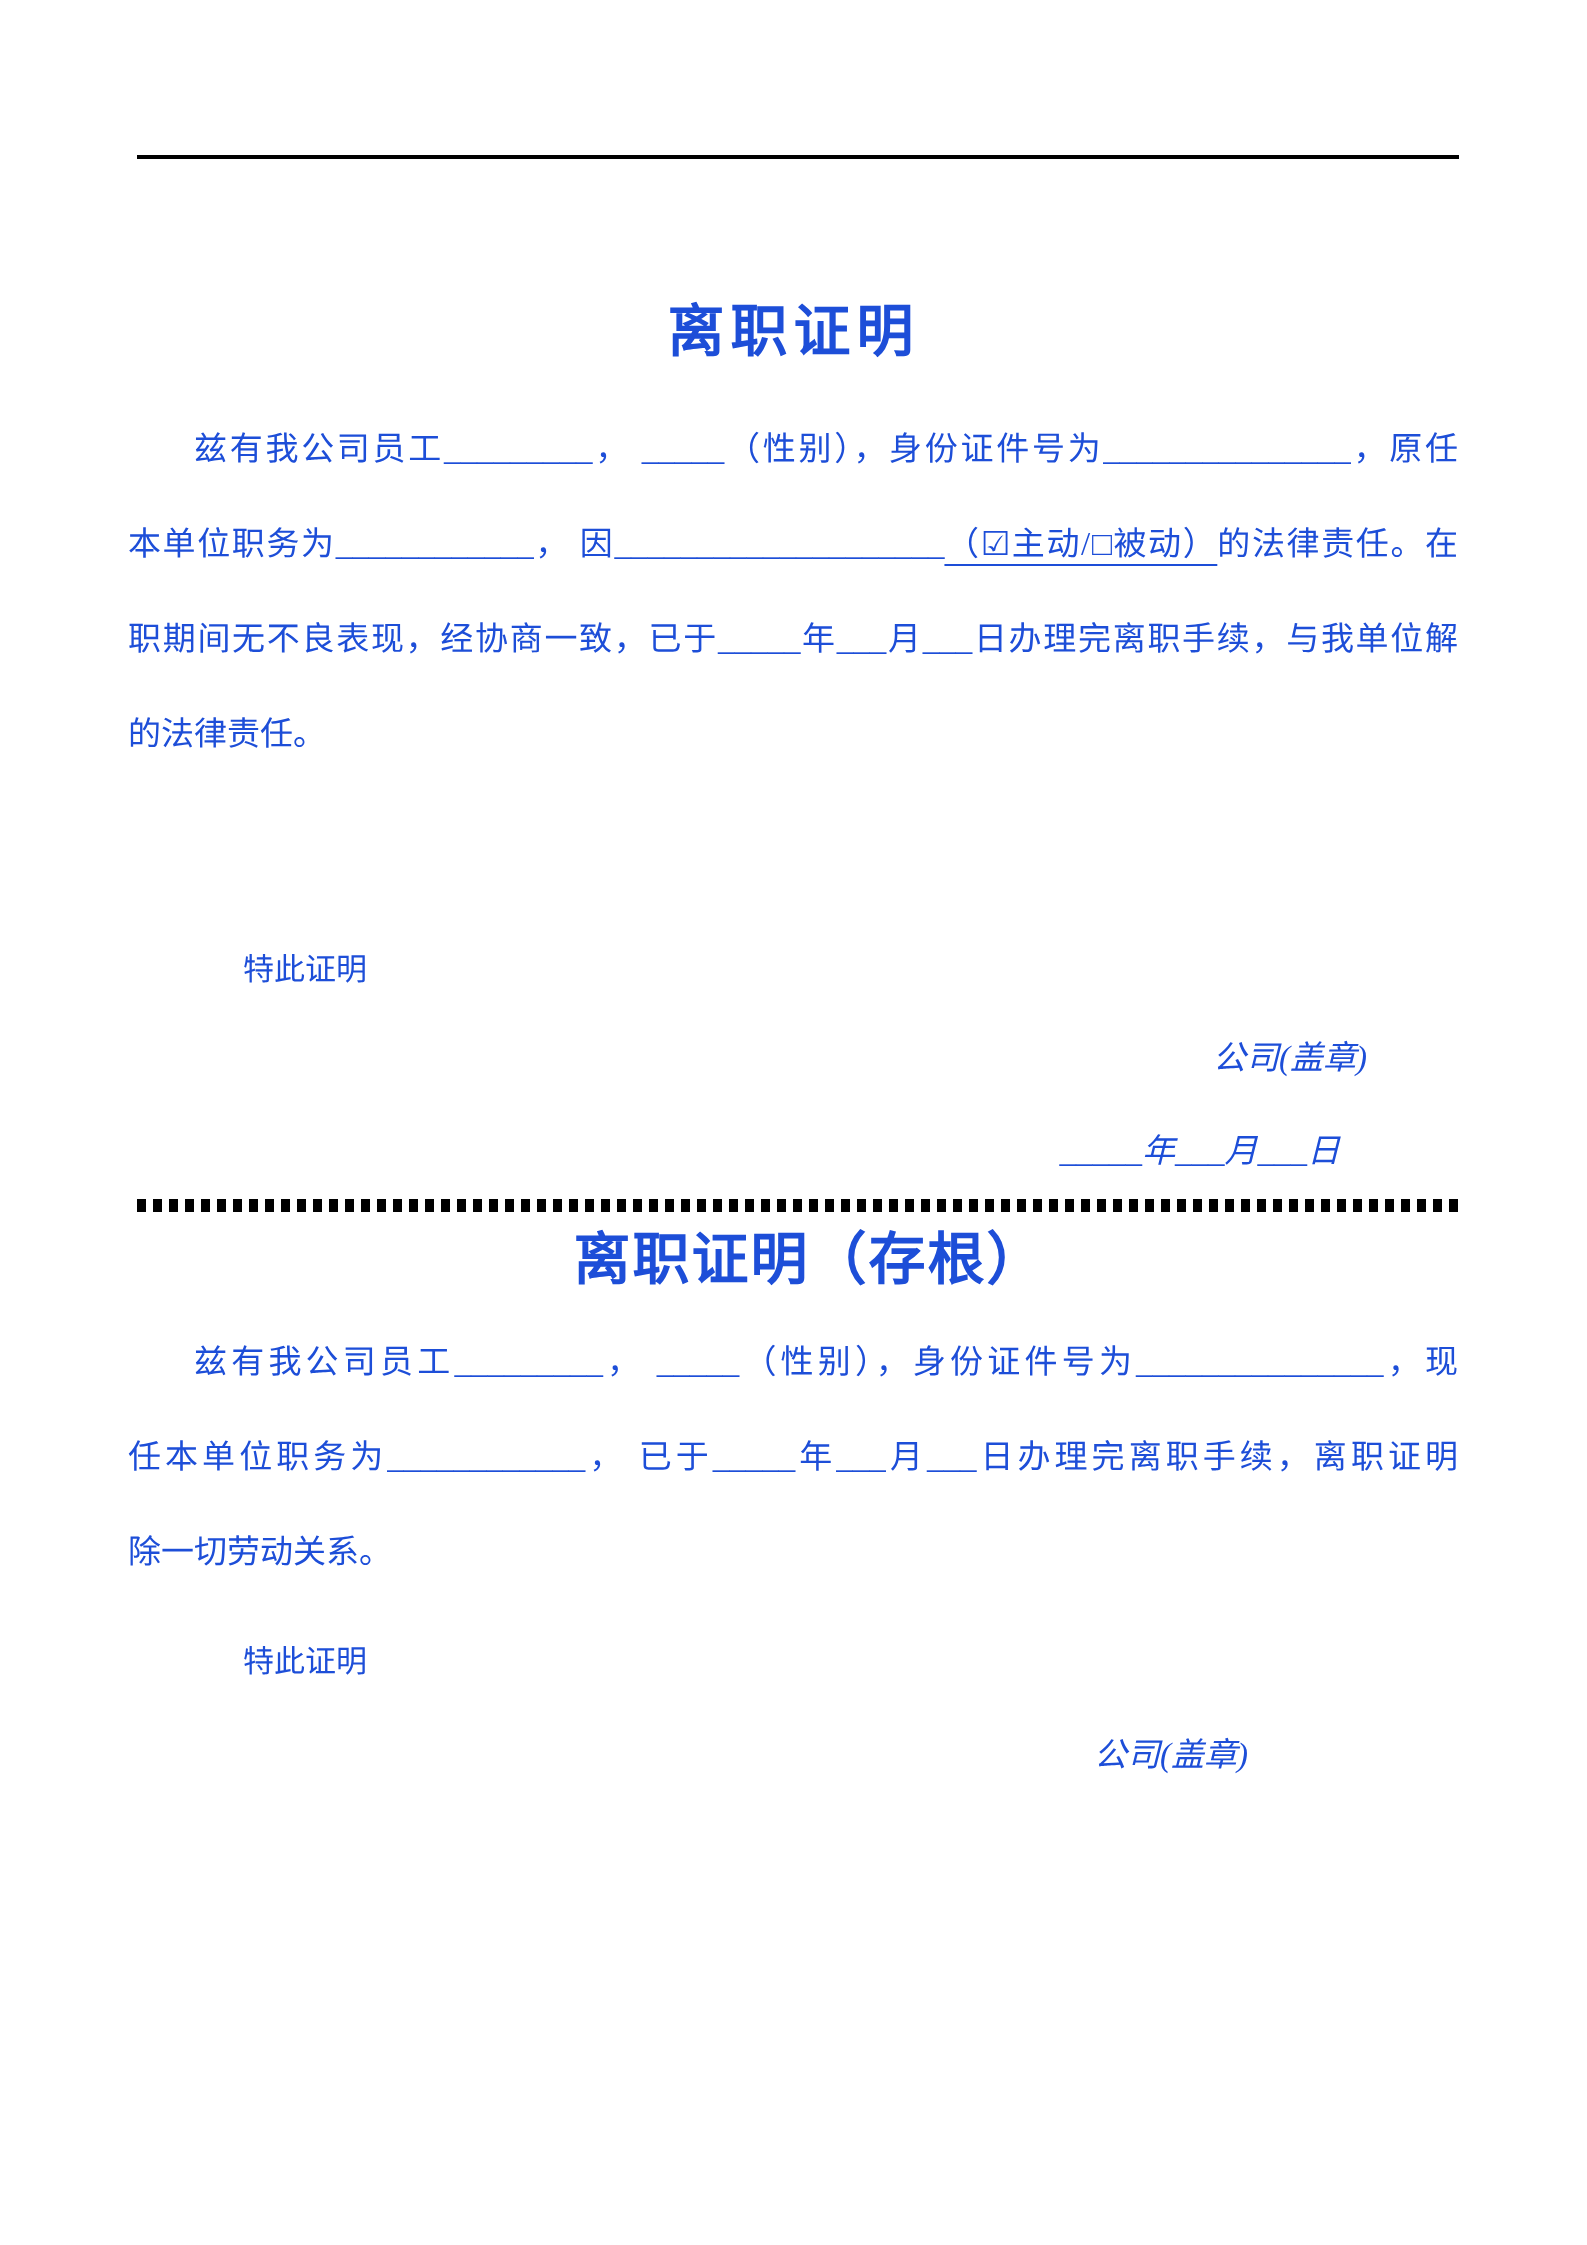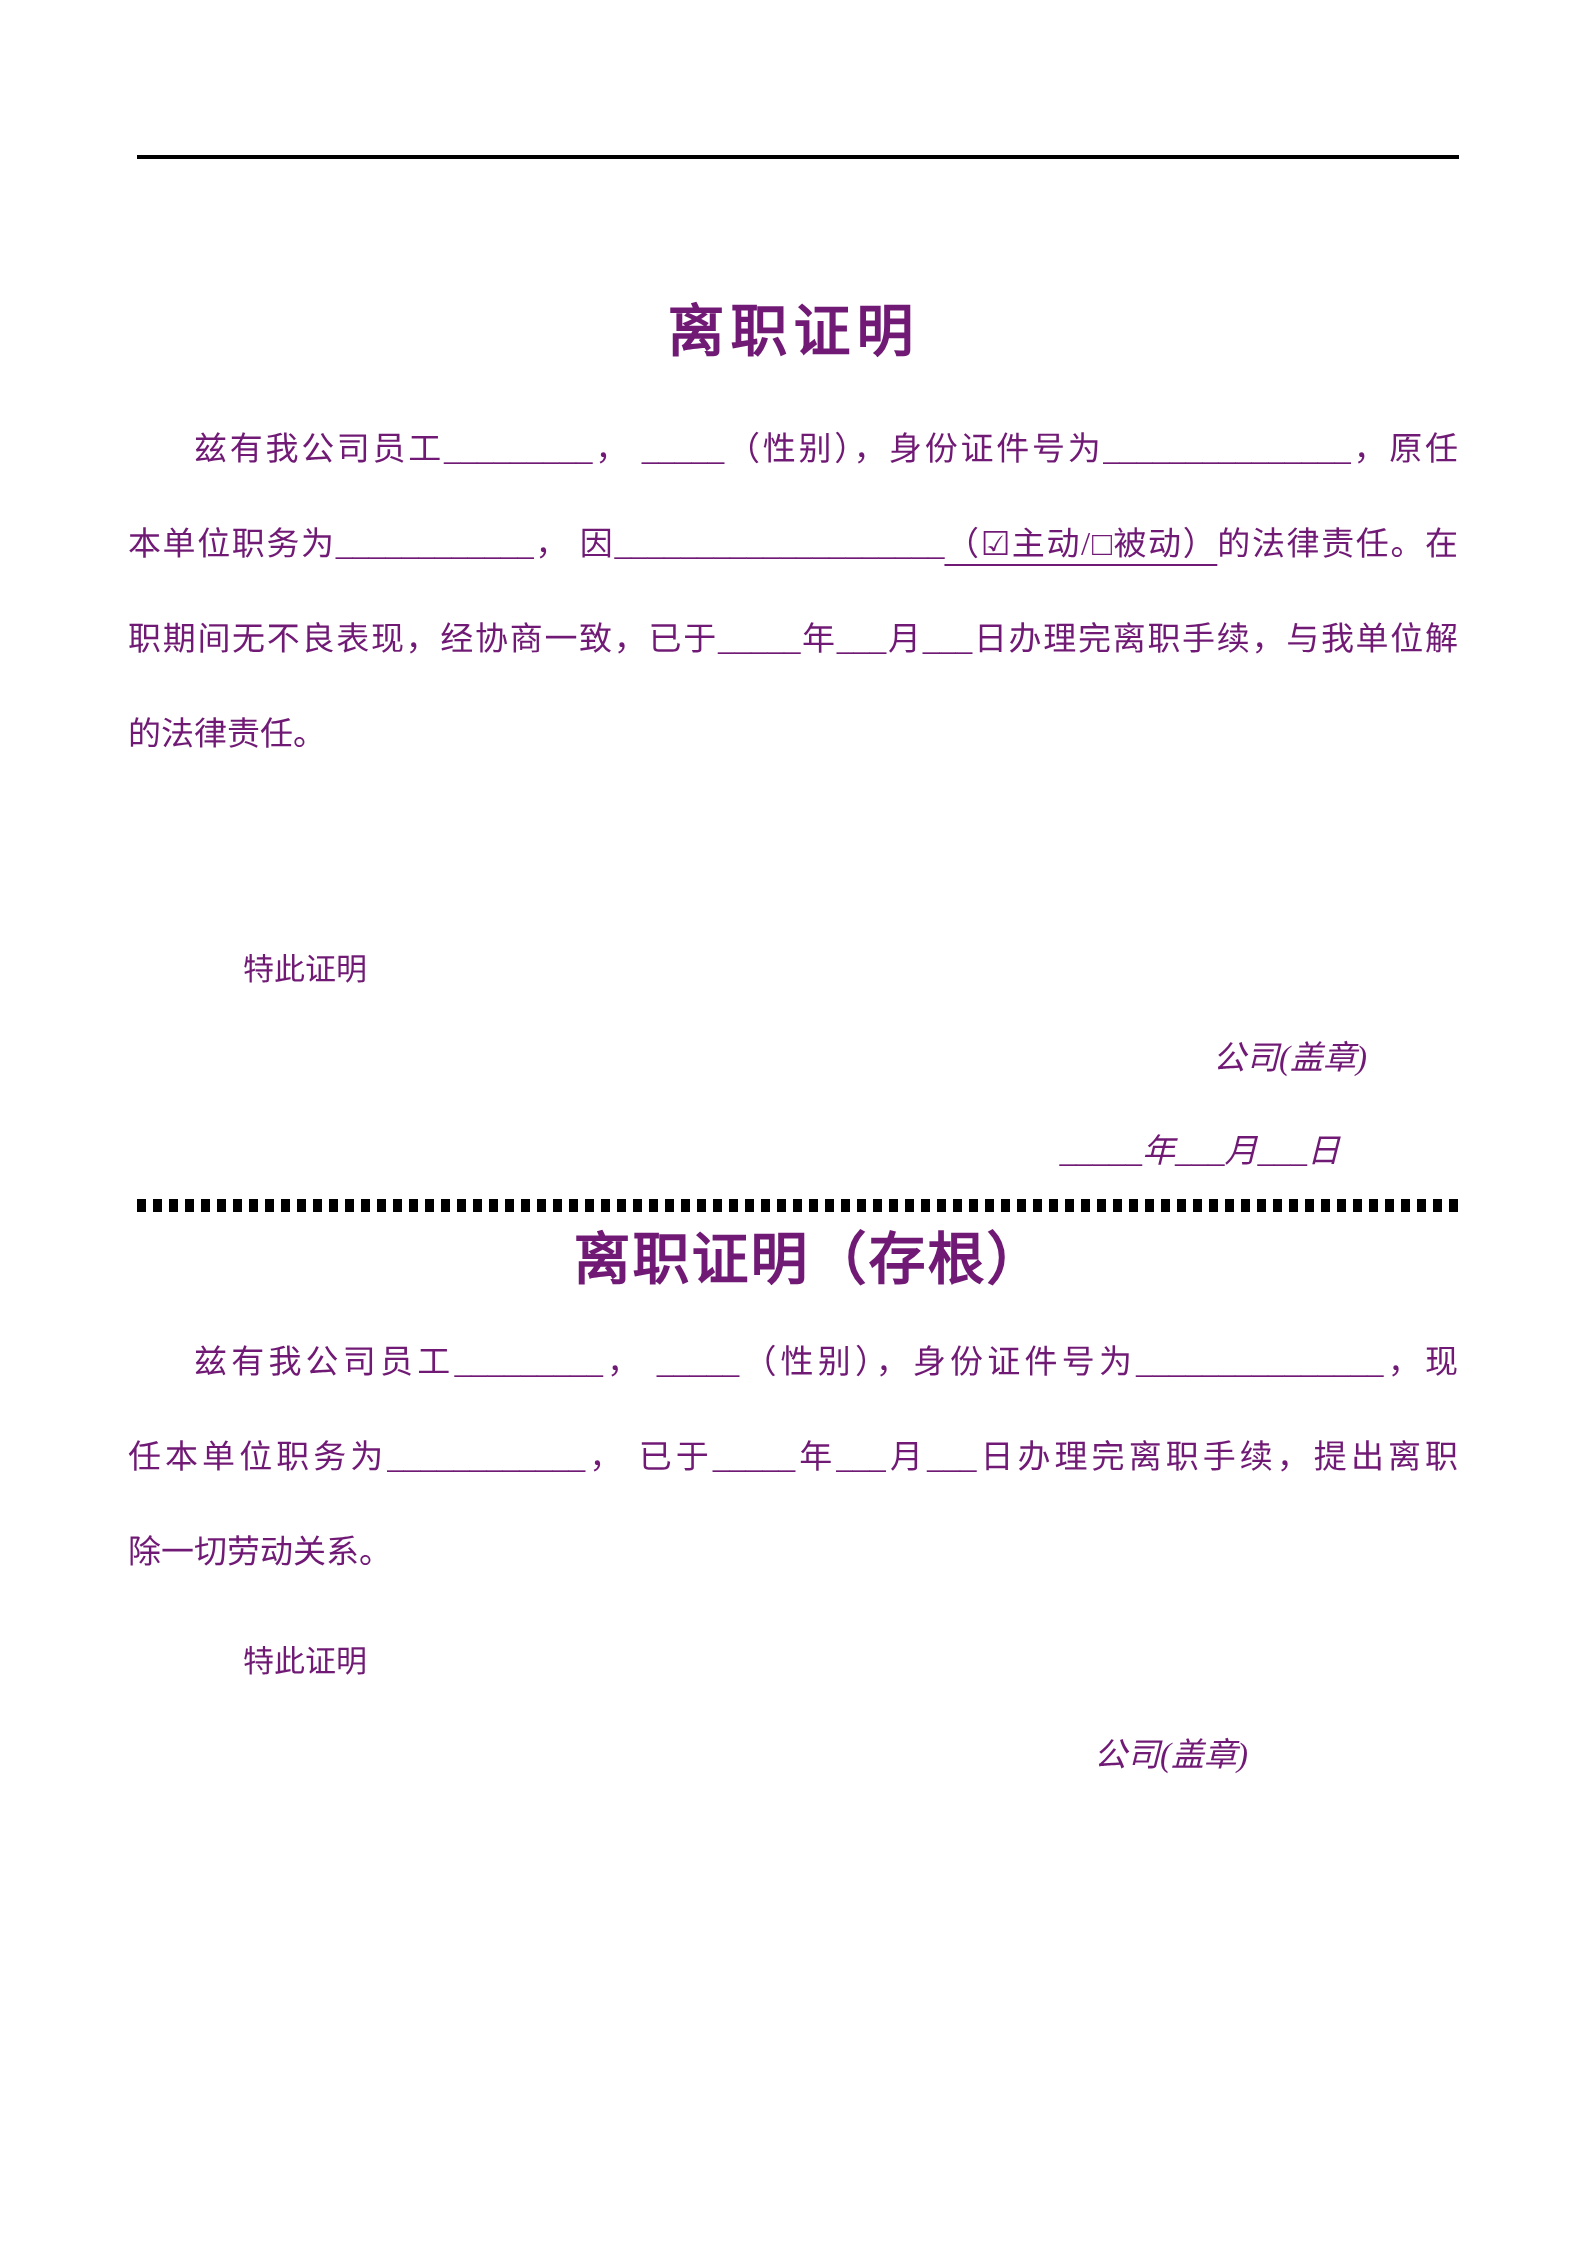--- a/index.html
+++ b/index.html
@@ -5,21 +5,21 @@
   html, body {
     margin: 0;
     padding: 0;
     background: #ffffff;
   }
   .page {
     position: relative;
     width: 1587px;
     height: 1825px;
     background: #ffffff;
-    color: #701a75;
+    color: #1d4ed8;
     font-family: "Liberation Serif", "DejaVu Serif", "DejaVu Sans", serif;
     overflow: hidden;
   }
   .top-rule {
     position: absolute;
     left: 137px;
     top: 155px;
     width: 1322px;
     height: 4px;
     background: #000000;
@@ -110,21 +110,21 @@
   <div class="seal seal1">公司(盖章)</div>
 
   <div class="date date1">_____年___月___日</div>
 
   <div class="dashed-rule"></div>
 
   <h1 class="title title2">离职证明（存根）</h1>
 
   <div class="para para2">
     <div class="line indent jline">兹有我公司员工_________， _____（性别），身份证件号为_______________，现</div>
-    <div class="line jline">任本单位职务为____________， 已于_____年___月___日办理完离职手续，提出离职</div>
+    <div class="line jline">任本单位职务为____________， 已于_____年___月___日办理完离职手续，离职证明</div>
     <div class="line">除一切劳动关系。</div>
   </div>
 
   <div class="closing closing2">特此证明</div>
 
   <div class="seal seal2">公司(盖章)</div>
 
   <div class="date date2">_____年___月___日</div>
 
 </div>

